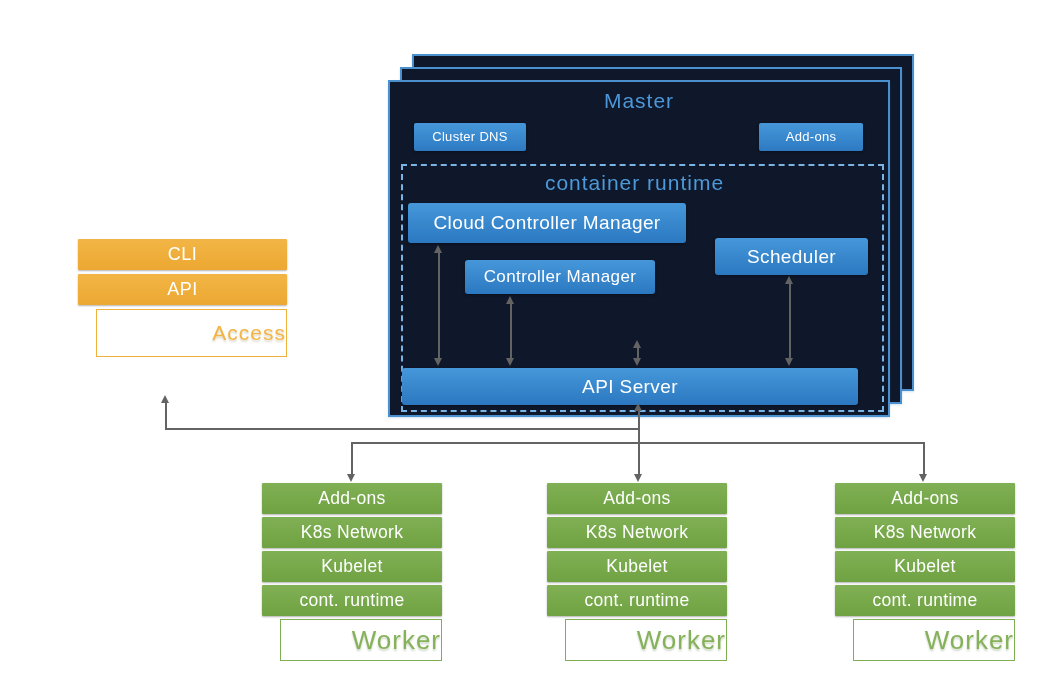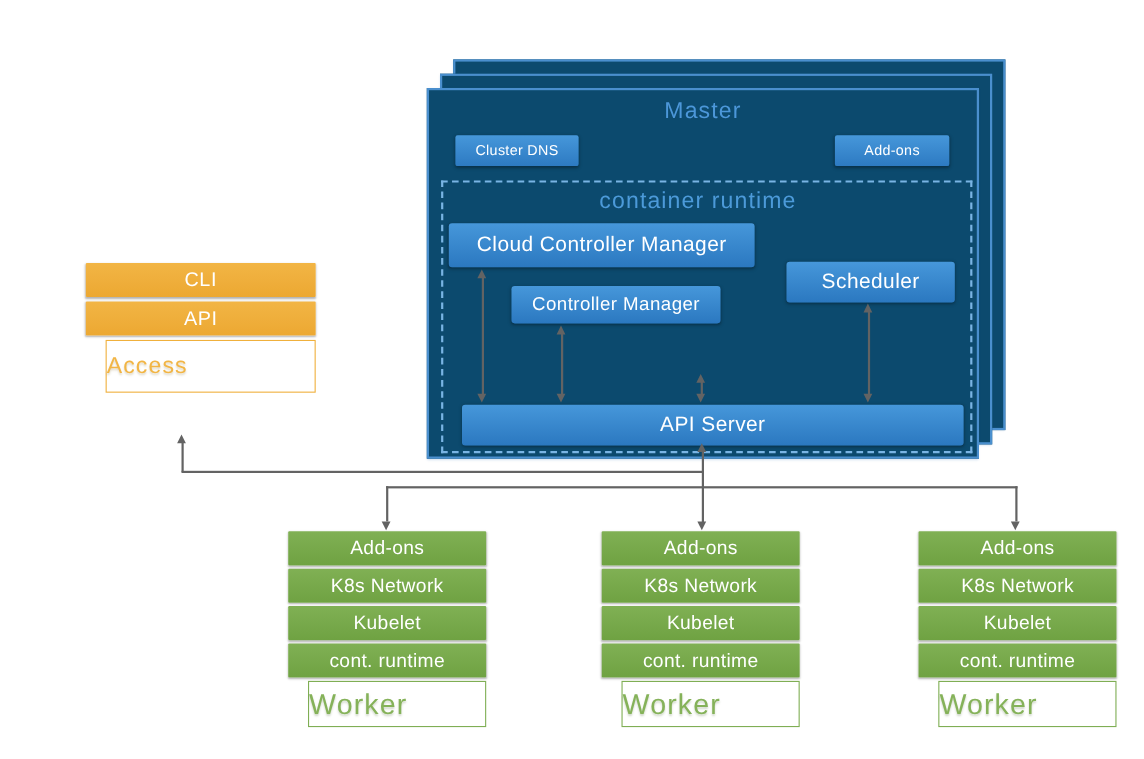--- a/index.html
+++ b/index.html
@@ -2,21 +2,21 @@
 <html><head>
 <meta charset="utf-8">
 <style>
   html,body{margin:0;padding:0;background:#ffffff;}
   #stage{
     position:relative;width:1040px;height:690px;background:#ffffff;overflow:hidden;
     font-family:"Liberation Sans","DejaVu Sans",sans-serif;
   }
   
   .panel-layer{
-    position:absolute;width:502px;height:337px;background:#0c4a6e;
+    position:absolute;width:502px;height:337px;background:#0f172a;
     border:2px solid #4a8fce;box-sizing:border-box;
     box-shadow:0 1px 2px rgba(70,130,190,.25);
   }
   .layer3{left:412px;top:54px;}
   .layer2{left:400px;top:67px;}
   .master{left:388px;top:80px;}
   .master-title{
     position:absolute;left:0;right:0;top:7px;text-align:center;
     color:#4c97d9;font-size:21px;letter-spacing:1px;font-weight:400;
   }
@@ -38,40 +38,40 @@
   
   .comp{
     position:absolute;background:linear-gradient(#4697da,#2b78c0);color:#ffffff;
     text-align:center;border-radius:3px;box-shadow:0 1px 3px rgba(0,0,0,.35);
     letter-spacing:.4px;
   }
   .comp-ccm{left:408px;top:203px;width:278px;height:40px;line-height:40px;font-size:19px;}
   .comp-cm{left:465px;top:260px;width:190px;height:34px;line-height:34px;font-size:17px;}
   .comp-sched{left:715px;top:238px;width:153px;height:37px;line-height:37px;font-size:19px;}
   .comp-etcd{left:525px;top:303px;width:228px;height:35px;line-height:35px;font-size:19px;}
-  .comp-api{left:420px;top:368px;width:456px;height:37px;line-height:37px;font-size:19px;}
+  .comp-api{left:402px;top:368px;width:456px;height:37px;line-height:37px;font-size:19px;}
   
   .vline{position:absolute;width:2px;background:#636363;}
   .hline{position:absolute;height:2px;background:#636363;}
   .ah{position:absolute;width:0;height:0;border-left:4.5px solid transparent;border-right:4.5px solid transparent;}
   .ah.up{border-bottom:8px solid #636363;}
   .ah.down{border-top:8px solid #636363;}
   
   .stack{position:absolute;}
   .stack .row{
     text-align:center;color:#ffffff;border-radius:1px;
     box-shadow:0 1px 2px rgba(0,0,0,.3);
   }
   .access-stack{left:78px;top:239px;width:209px;}
   .access-stack .row{
     height:31px;line-height:31px;margin-bottom:4px;font-size:18px;letter-spacing:.5px;
     background:linear-gradient(#f2b545,#eca832);
   }
   .base-box{
-    background:#ffffff;text-align:left;box-sizing:border-box;margin-left:18px;
+    background:#ffffff;text-align:right;box-sizing:border-box;margin-left:18px;
   }
   .access-base{
     height:48px;line-height:46px;border:1.5px solid #f0b03c;color:#f2b544;
     font-size:21px;letter-spacing:1px;text-shadow:0 2px 2px rgba(120,90,20,.25);
   }
   
   .worker-stack{top:483px;width:180px;}
   .worker-stack .row{
     height:31px;line-height:31px;margin-bottom:3px;font-size:17.5px;letter-spacing:.3px;
     background:linear-gradient(#80b054,#6fa242);

